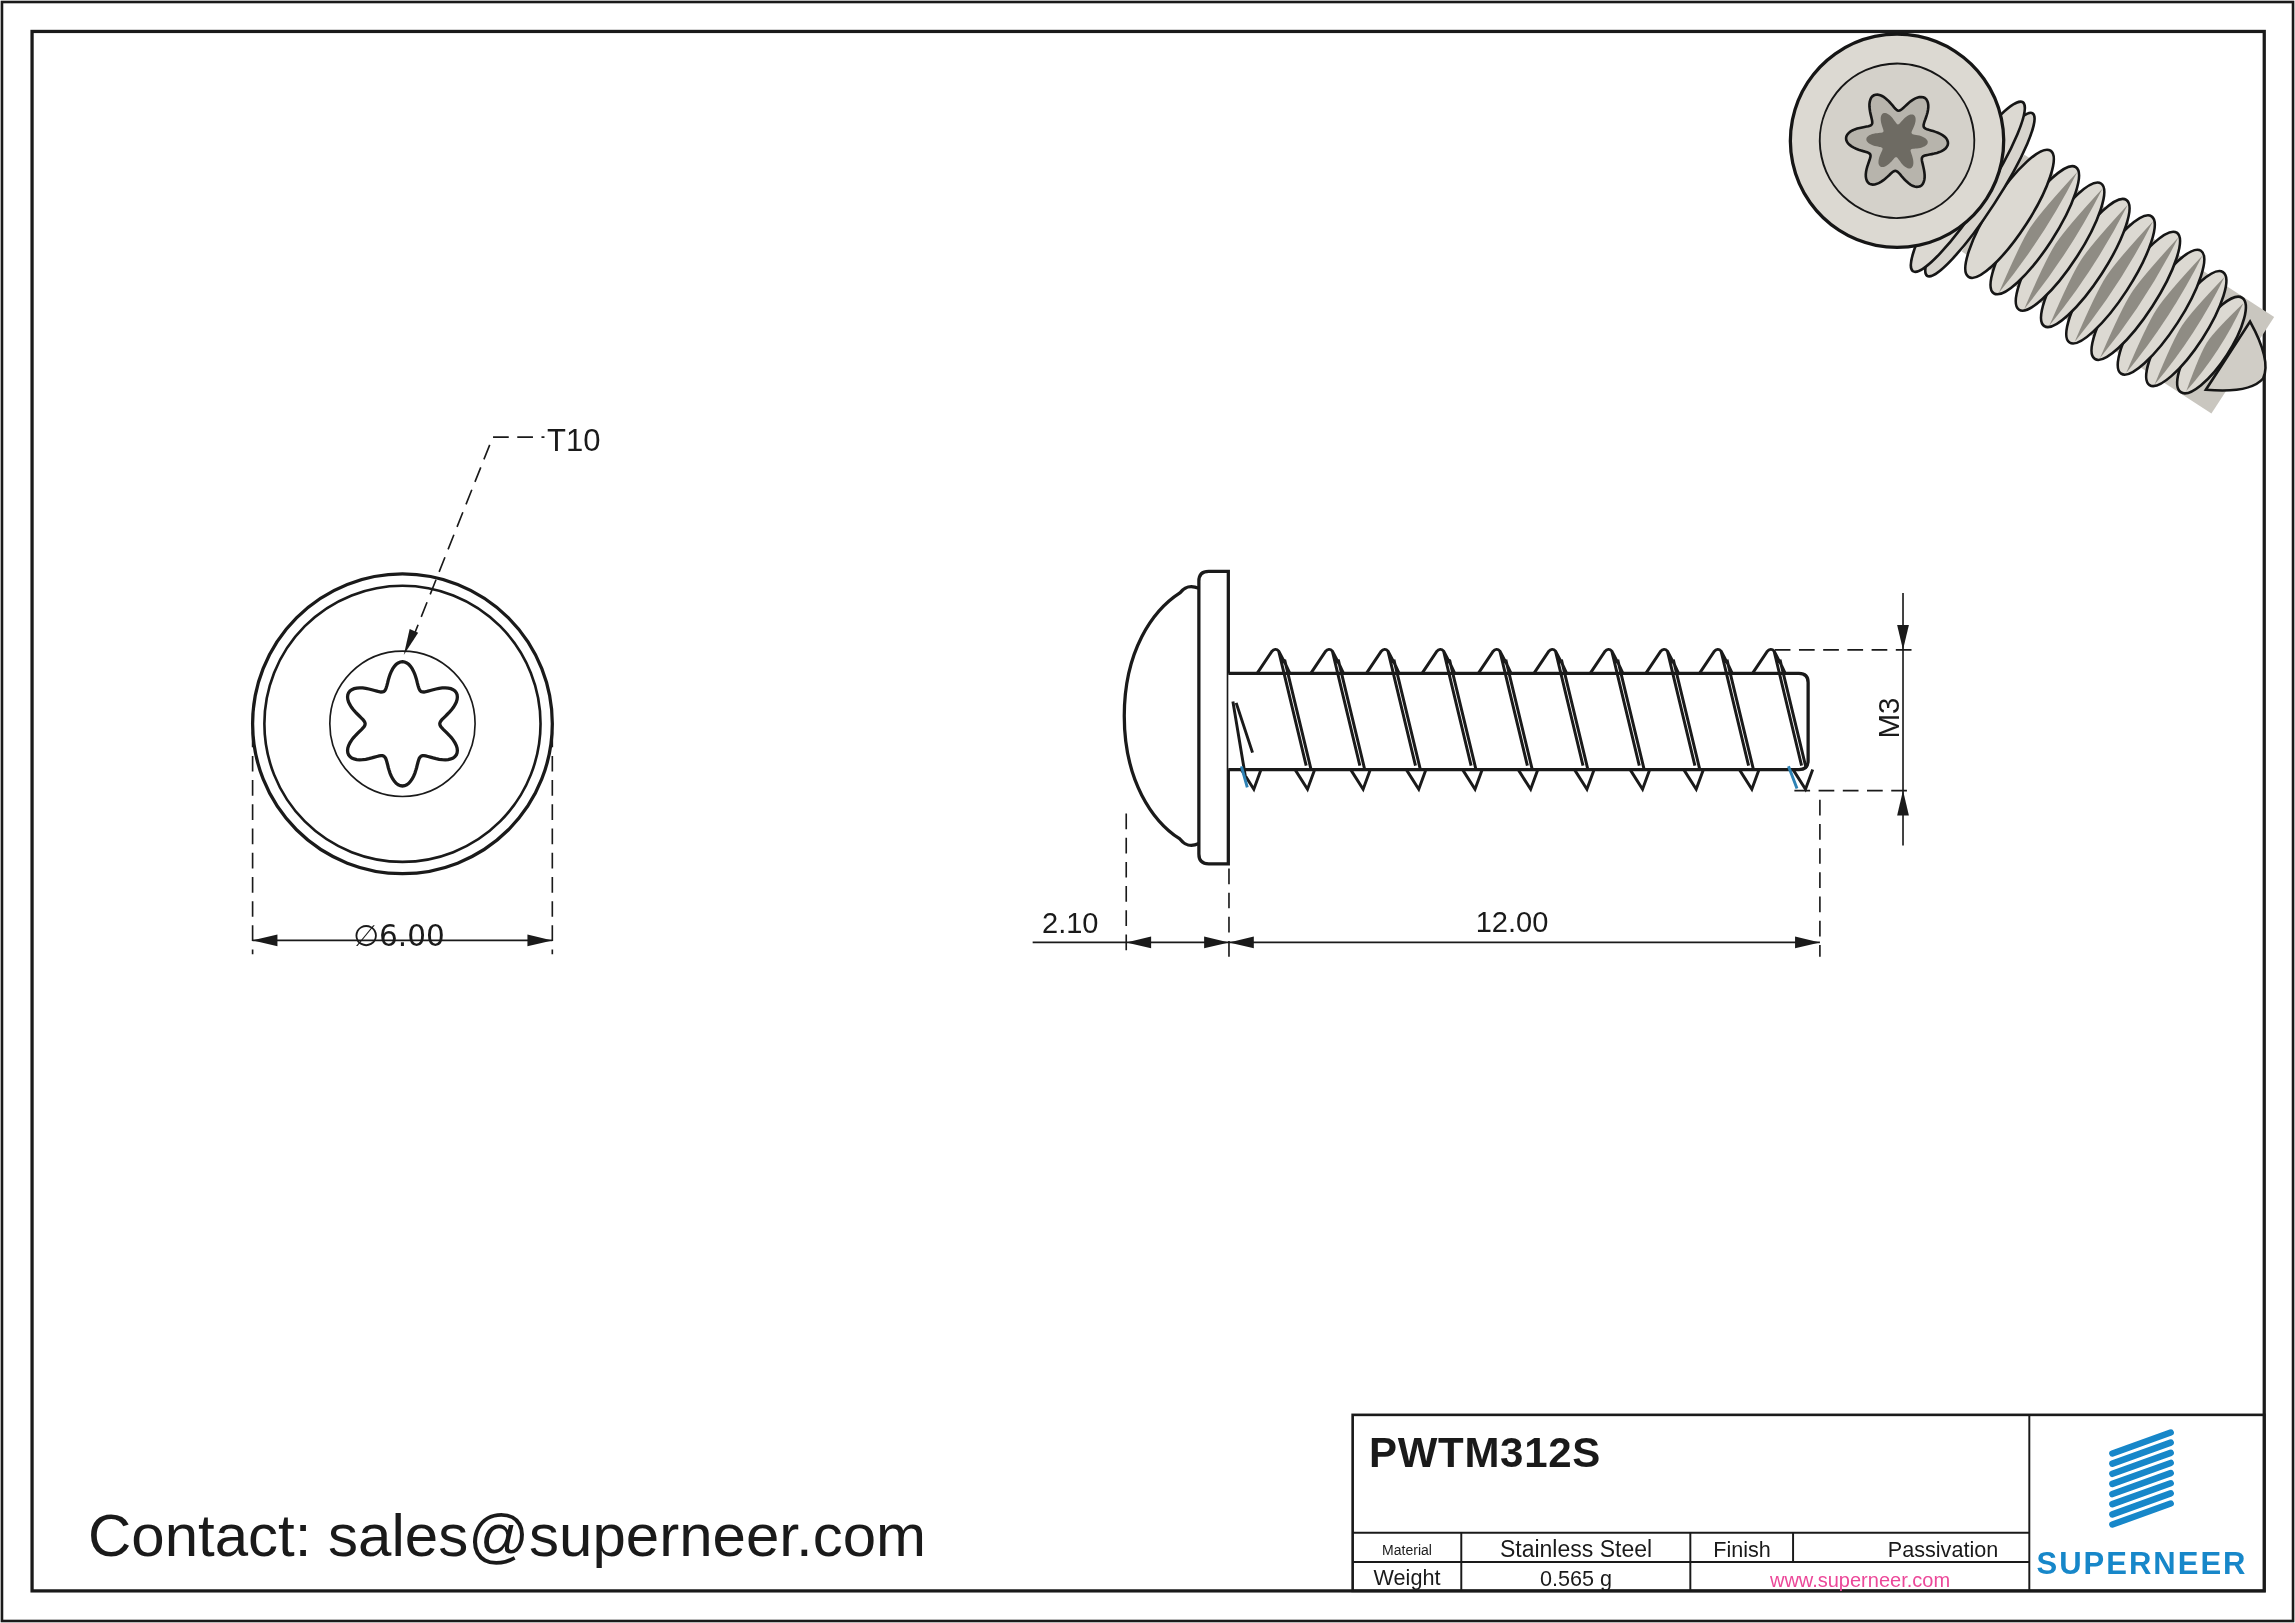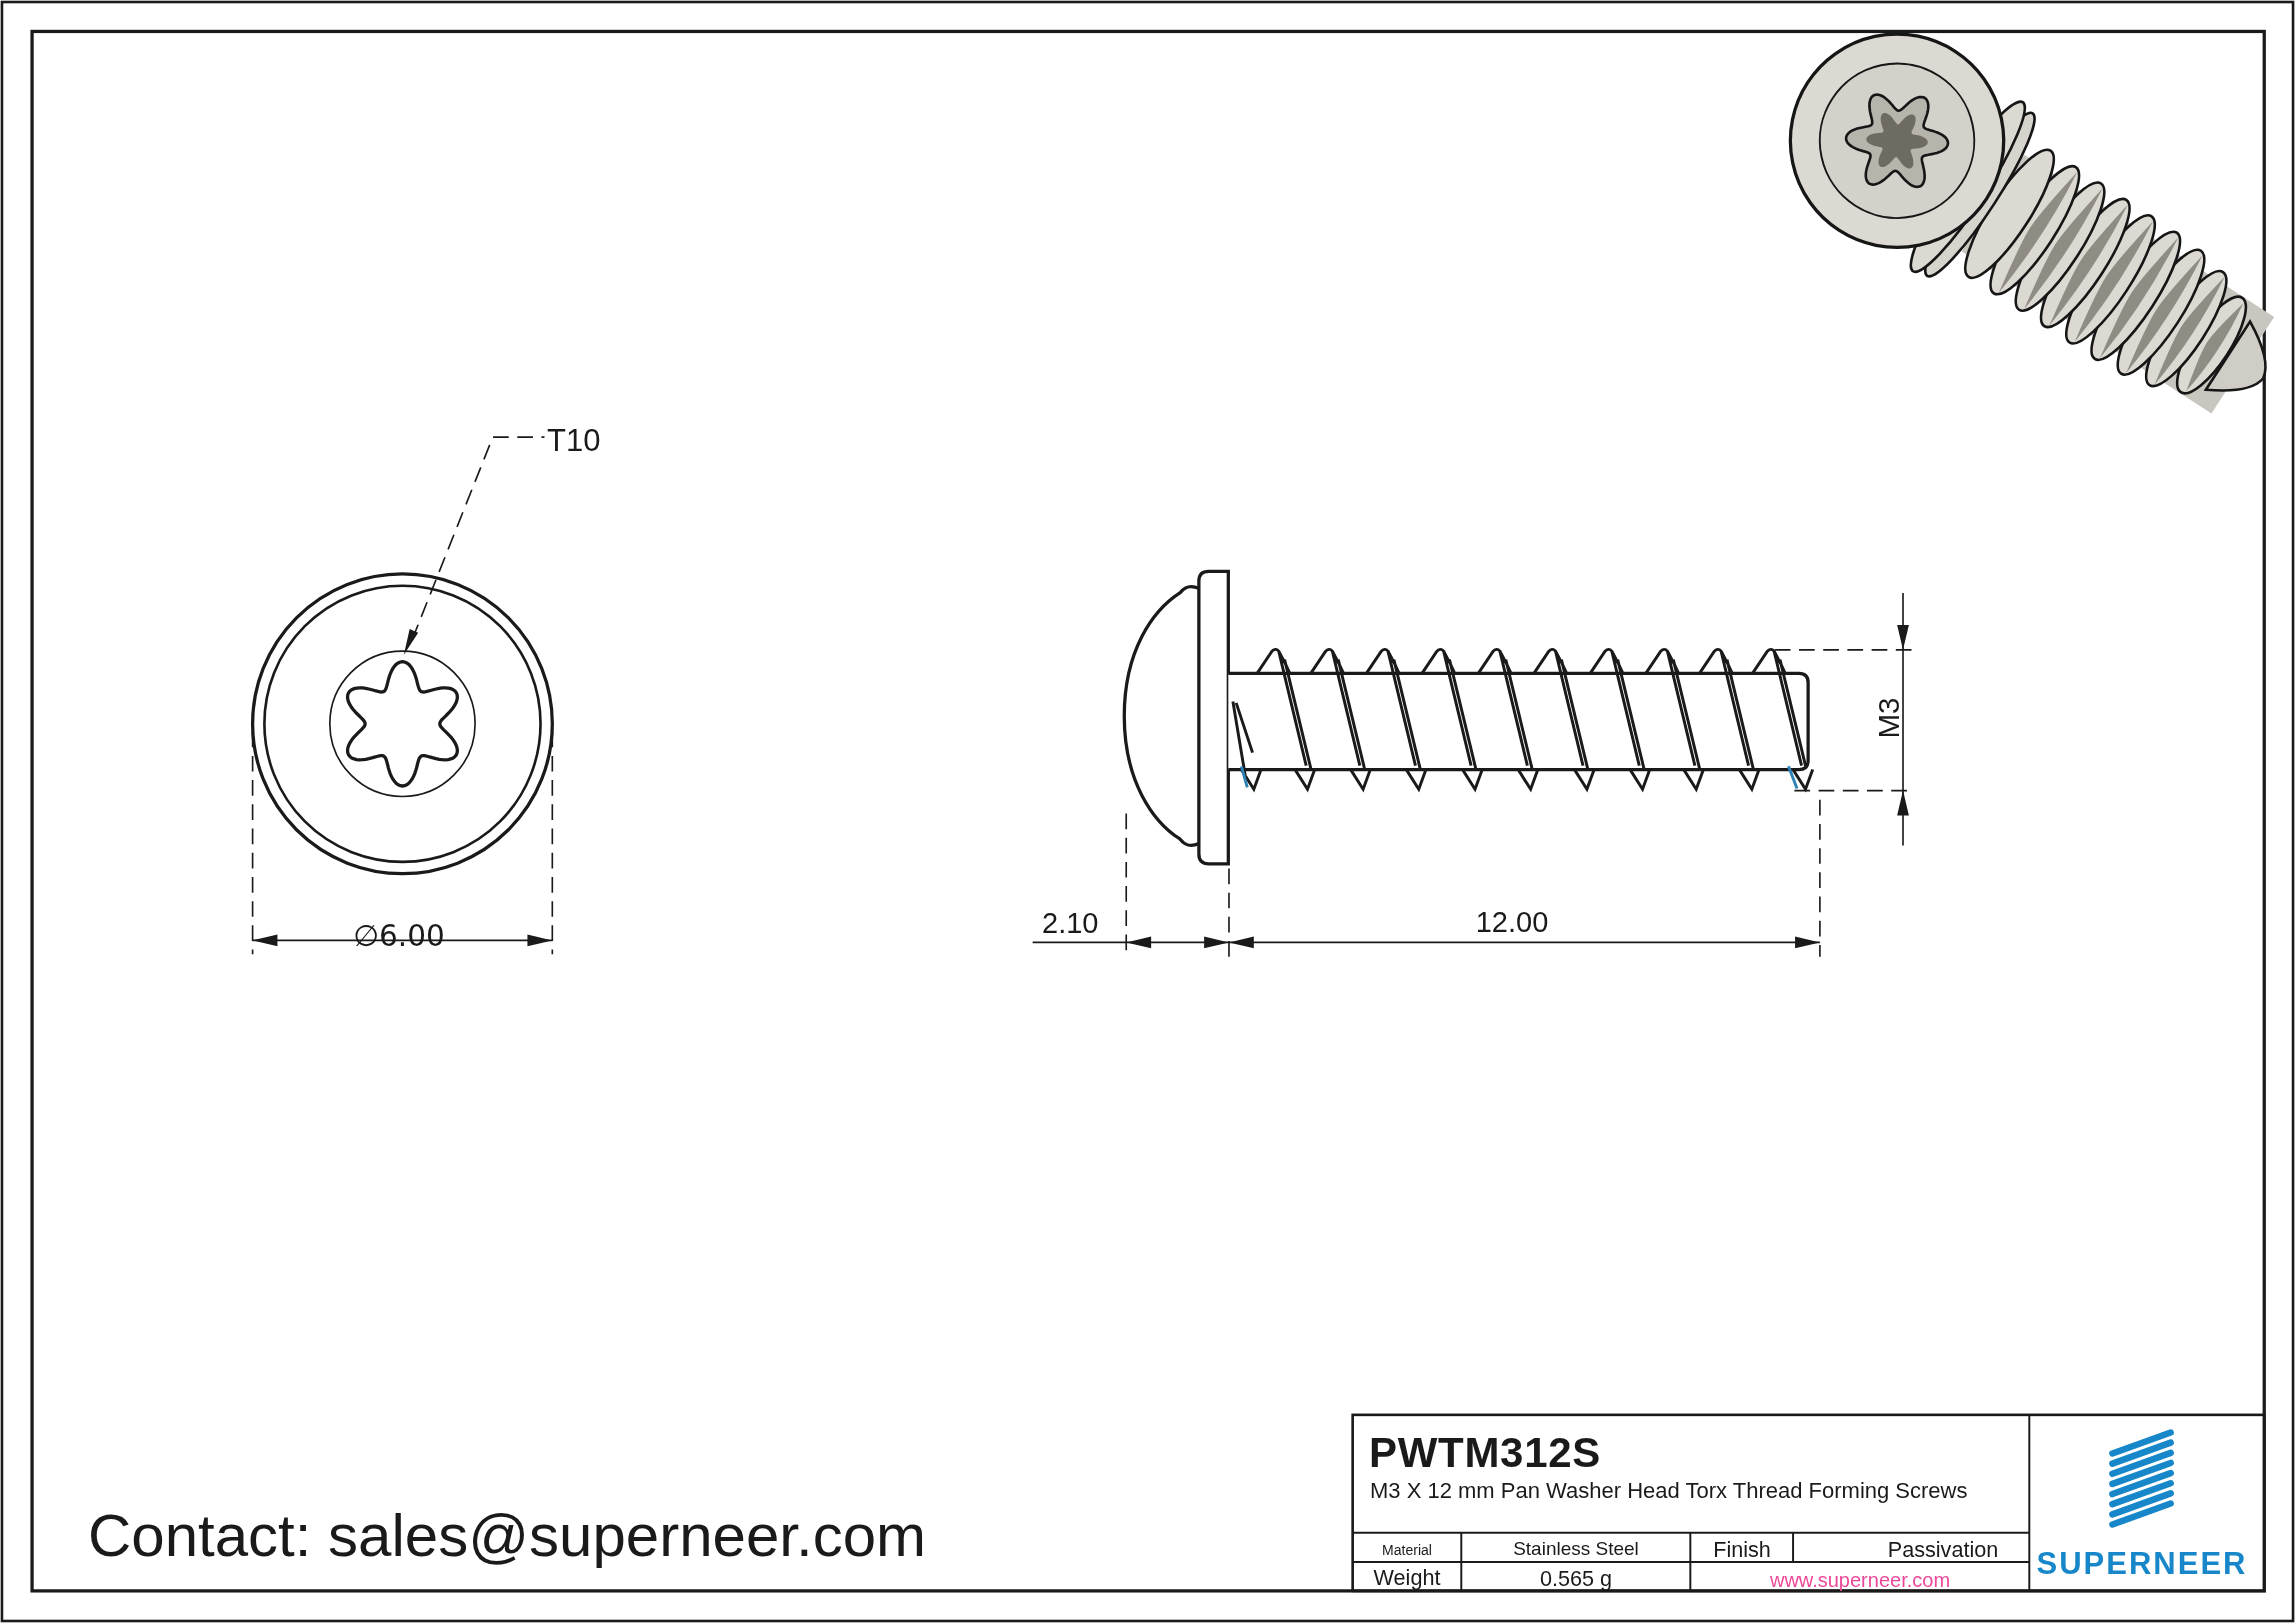--- a/index.html
+++ b/index.html
@@ -11,21 +11,21 @@
   .dia{font-family:"DejaVu Sans", sans-serif;}
   #contact-text{left:88px;top:1501px;font-size:60px;letter-spacing:0px;}
   #t10-label{left:547px;top:423px;font-size:31px;}
   #dia-label{left:399px;top:920px;font-size:29.5px;margin-top:16px;}
   #dim210{left:1042px;top:907px;font-size:29px;}
   #dim1200{left:1512px;top:922px;font-size:29px;}
   #m3-label{left:1889px;top:718px;font-size:29.5px;transform:translate(-50%,-50%) rotate(-90deg);}
   #part-number{left:1369px;top:1429px;font-size:42px;font-weight:bold;letter-spacing:0.7px;}
   #description{left:1370px;top:1478px;font-size:22px;}
   #cell-material{left:1407px;top:1550px;font-size:14px;}
-  #cell-material-val{left:1576px;top:1549px;font-size:19px;text-align:center;}
+  #cell-material-val{left:1576px;top:1549px;font-size:23px;text-align:center;}
   #cell-finish{left:1742px;top:1550px;font-size:21.6px;}
   #cell-finish-val{left:1911px;top:1550px;font-size:21.6px;margin-left:32px;}
   #cell-weight{left:1407px;top:1578px;font-size:21.6px;}
   #cell-weight-val{left:1576px;top:1579px;font-size:21.6px;}
   #website-link{left:1860px;top:1580px;font-size:20px;color:#ec4899;cursor:pointer;}
   #brand-text{left:2142px;top:1564px;font-size:31px;font-weight:bold;letter-spacing:2px;color:#1787c9;}
 </style>
 </head>
 <body>
 
@@ -127,21 +127,20 @@
   <div class="lbl" id="contact-text">Contact: sales@superneer.com</div>
 
   <div class="lbl" id="t10-label">T10</div>
   <div class="lbl center dia" id="dia-label">∅6.00</div>
 
   <div class="lbl" id="dim210">2.10</div>
   <div class="lbl center" id="dim1200">12.00</div>
   <div class="lbl" id="m3-label">M3</div>
 
   <div class="lbl" id="part-number">PWTM312S</div>
-  <div class="lbl" id="description">M3 X 12 mm Pan Washer Head Torx Thread Forming Screws</div>
   <div class="lbl center" id="cell-material">Material</div>
   <div class="lbl center" id="cell-material-val">Stainless Steel</div>
   <div class="lbl center" id="cell-finish">Finish</div>
   <div class="lbl center" id="cell-finish-val">Passivation</div>
   <div class="lbl center" id="cell-weight">Weight</div>
   <div class="lbl center" id="cell-weight-val">0.565 g</div>
   <div class="lbl center" id="website-link">www.superneer.com</div>
   <div class="lbl center" id="brand-text">SUPERNEER</div>
 </div>
 

